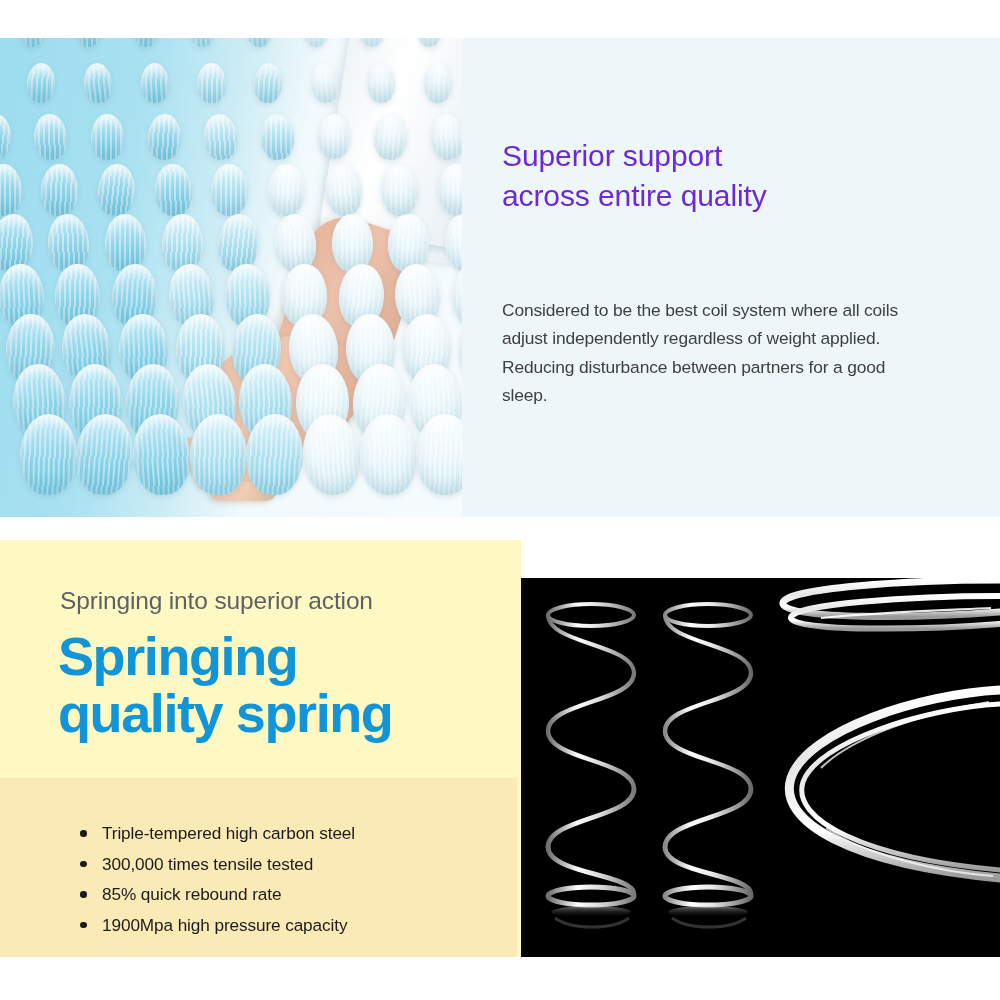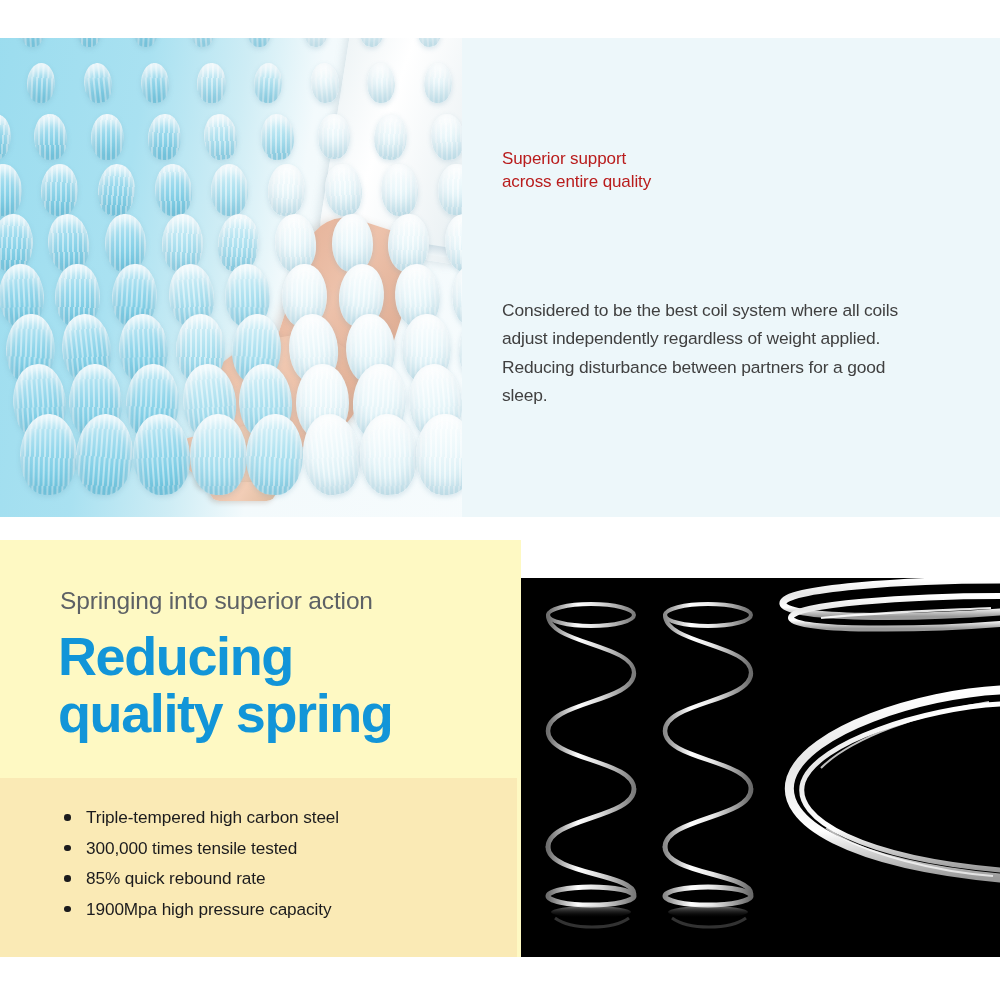--- a/index.html
+++ b/index.html
@@ -130,24 +130,24 @@
     position: absolute;
     left: 462px;
     top: 38px;
     width: 538px;
     height: 479px;
     background: #edf7fa;
   }
   .top-eyebrow {
     position: absolute;
     left: 40px;
-    top: 110px;
+    top: 98px;
     width: 440px;
-    color: #b91c1c;
-    font-size: 17px;
+    color: #6d28d9;
+    font-size: 30px;
     line-height: 1.33;
     letter-spacing: -0.1px;
   }
   .top-heading {
     position: absolute;
     left: 38px;
     top: 182px;
     width: 500px;
     color: #1295d8;
     font-size: 57px;
@@ -202,21 +202,21 @@
     left: 0;
     top: 778px;
     width: 517px;
     height: 179px;
     background: #faeab5;
   }
   .bullet-list {
     position: absolute;
     left: 62px;
     top: 28px;
-    margin: 0;
+    margin: 16px;
     padding: 0;
     list-style: none;
   }
   .bullet-list li {
     position: relative;
     padding-left: 24px;
     margin-bottom: 8.5px;
     color: #1b1b1d;
     font-size: 17.2px;
     line-height: 1.28;
@@ -351,21 +351,21 @@
     <div class="top-eyebrow">
       <div>Superior support</div>
       <div>across entire quality</div>
     </div>
     <div class="top-body">Considered to be the best coil system where all coils adjust independently regardless of weight applied. Reducing disturbance between partners for a good sleep.</div>
   </div>
 
   <div class="panel-bottom-text">
     <div class="bot-eyebrow">Springing into superior action</div>
     <div class="bot-heading">
-      <div>Reducing</div>
+      <div>Springing</div>
       <div>quality spring</div>
     </div>
   </div>
 
   <div class="panel-yellow">
     <ul class="bullet-list" id="bulletList">
         <li><span class="dot"></span><span>Triple-tempered high carbon steel</span></li>
         <li><span class="dot"></span><span>300,000 times tensile tested</span></li>
         <li><span class="dot"></span><span>85% quick rebound rate</span></li>
         <li><span class="dot"></span><span>1900Mpa high pressure capacity</span></li>

